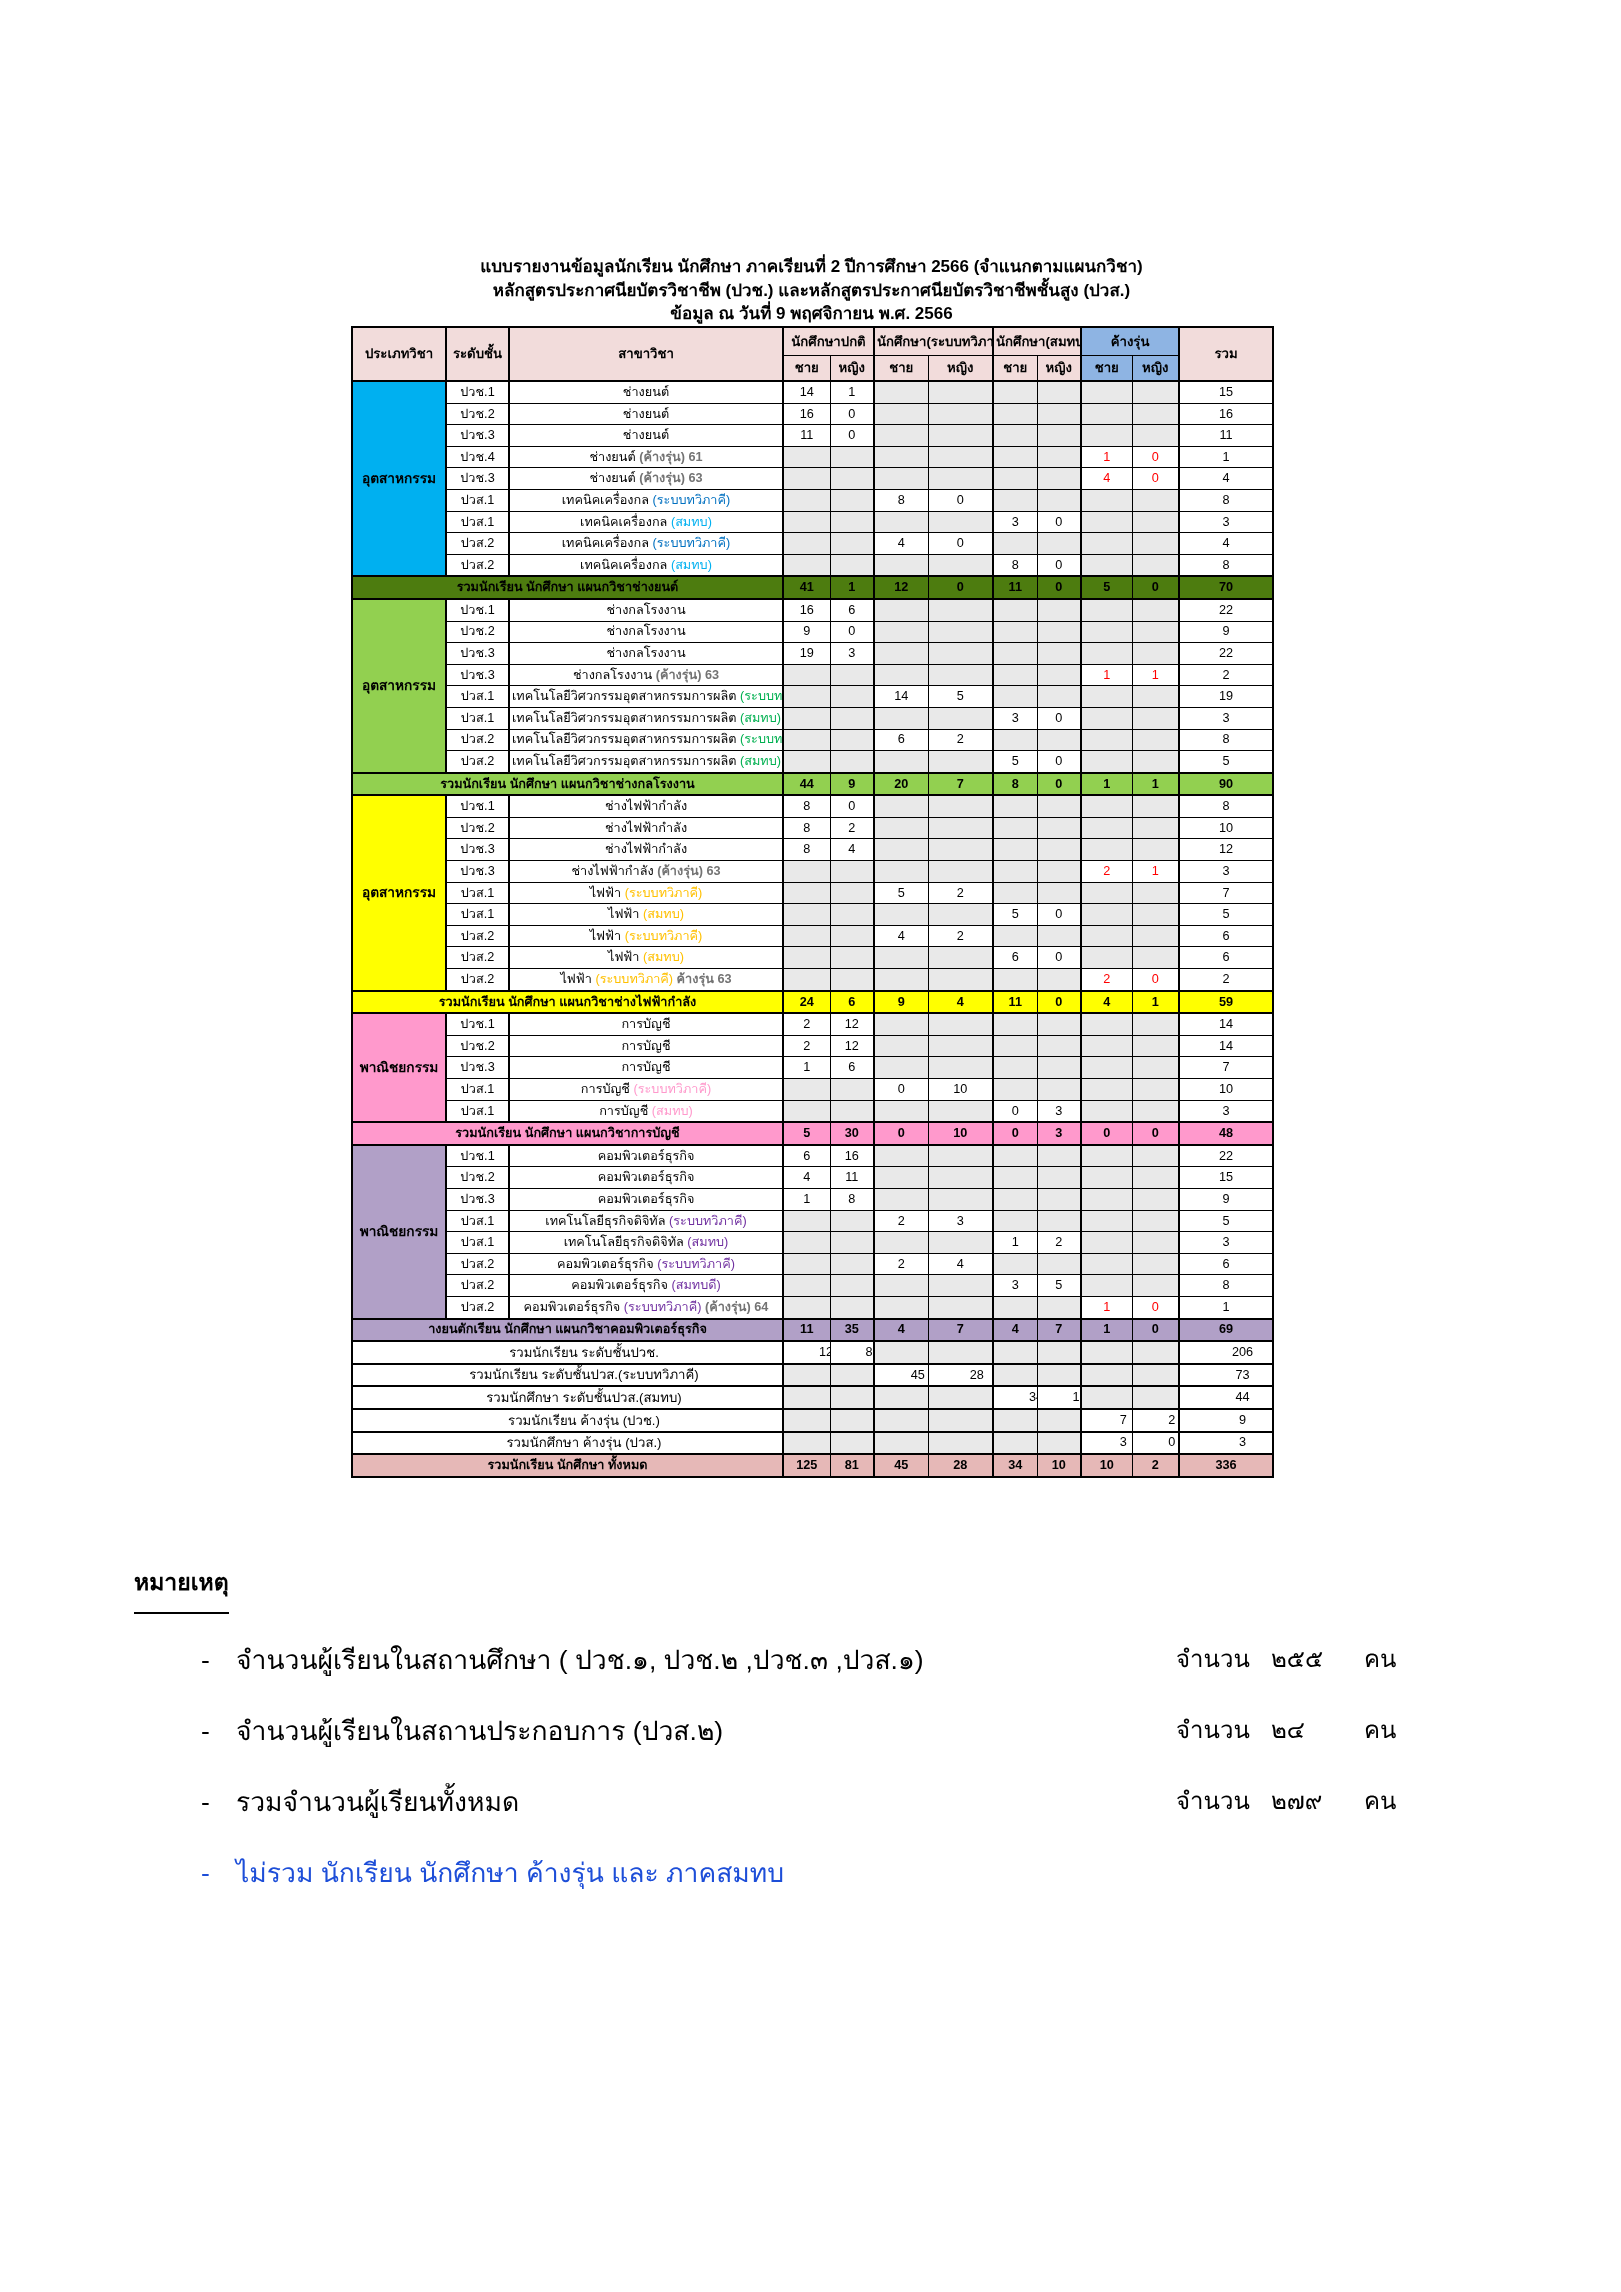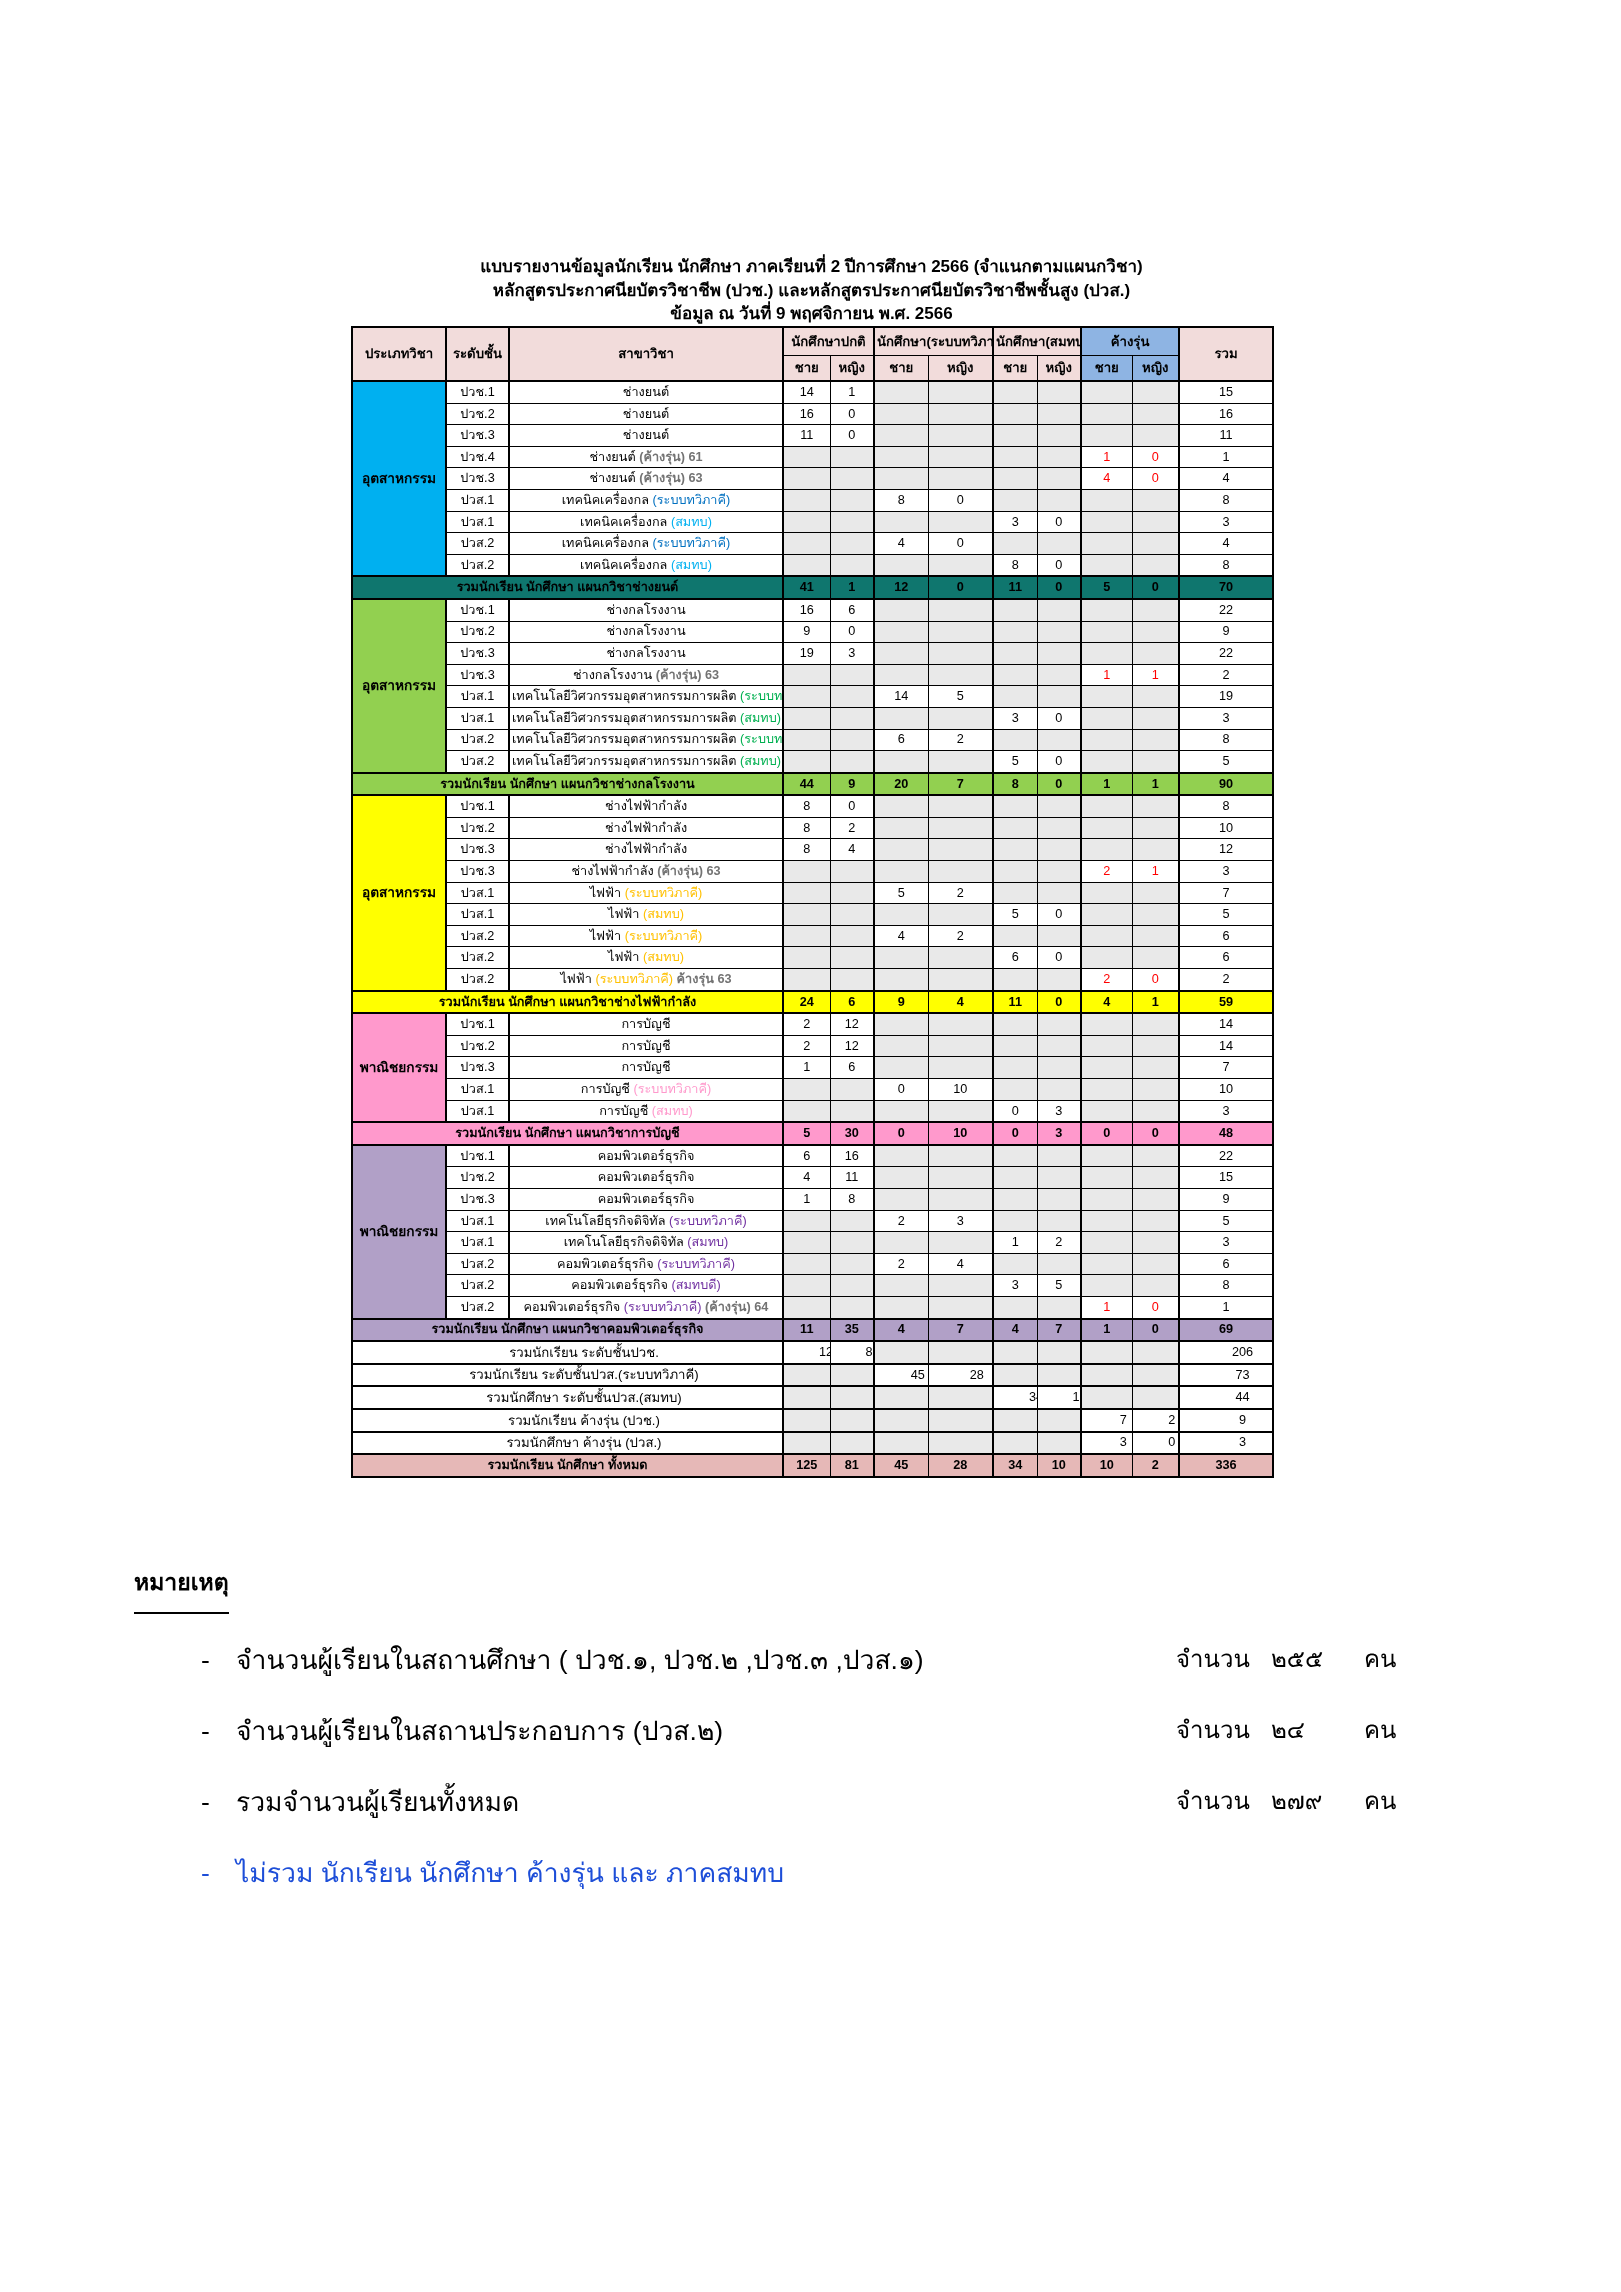--- a/index.html
+++ b/index.html
@@ -203,21 +203,21 @@
           <td class="gs off"></td>
           <td class="off"></td>
           <td class="gs off"></td>
           <td class="off"></td>
           <td class="gs on">8</td>
           <td class="on">0</td>
           <td class="gs off"></td>
           <td class="off"></td>
           <td class="gs total-cell">8</td>
         </tr>
-        <tr class="total-row" style="background: #0f766e;">
+        <tr class="total-row" style="background: #4d7c0f;">
           <td class="total-label" colspan="3">รวมนักเรียน นักศึกษา แผนกวิชาช่างยนต์</td>
           <td class="gs">41</td>
           <td>1</td>
           <td class="gs">12</td>
           <td>0</td>
           <td class="gs">11</td>
           <td>0</td>
           <td class="gs">5</td>
           <td>0</td>
           <td class="gs">70</td>
@@ -646,21 +646,21 @@
           <td class="off"></td>
           <td class="gs off"></td>
           <td class="off"></td>
           <td class="gs off"></td>
           <td class="off"></td>
           <td class="gs on red">1</td>
           <td class="on red">0</td>
           <td class="gs total-cell">1</td>
         </tr>
         <tr class="total-row" style="background: rgb(177, 160, 199);">
-          <td class="total-label" colspan="3">รวมนักเรียน นักศึกษา แผนกวิชาคอมพิวเตอร์ธุรกิจ</td>
+          <td class="total-label" colspan="3">างยนตักเรียน นักศึกษา แผนกวิชาคอมพิวเตอร์ธุรกิจ</td>
           <td class="gs">11</td>
           <td>35</td>
           <td class="gs">4</td>
           <td>7</td>
           <td class="gs">4</td>
           <td>7</td>
           <td class="gs">1</td>
           <td>0</td>
           <td class="gs">69</td>
         </tr>

